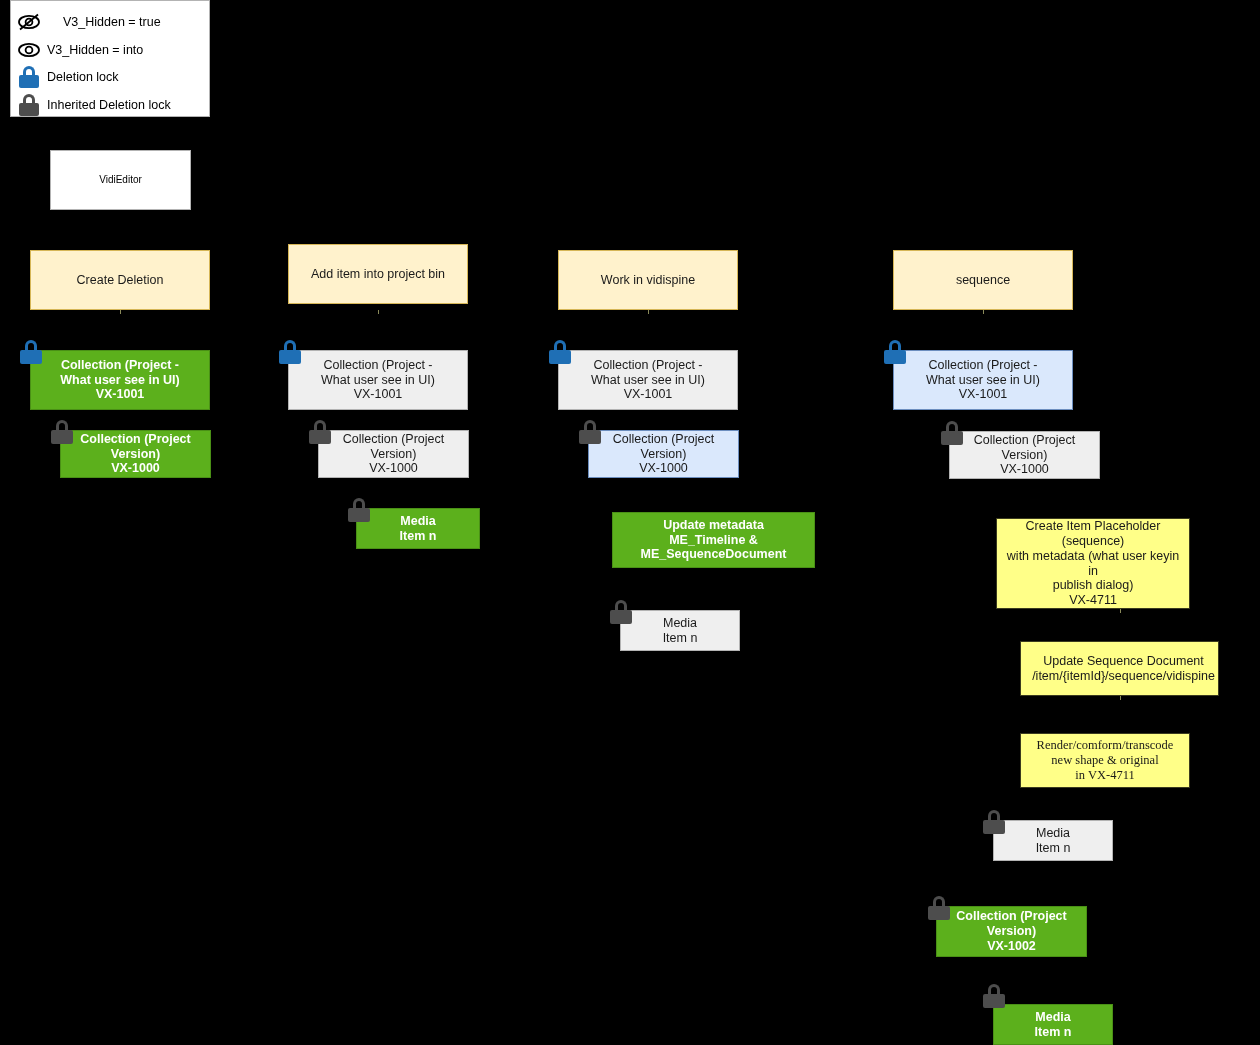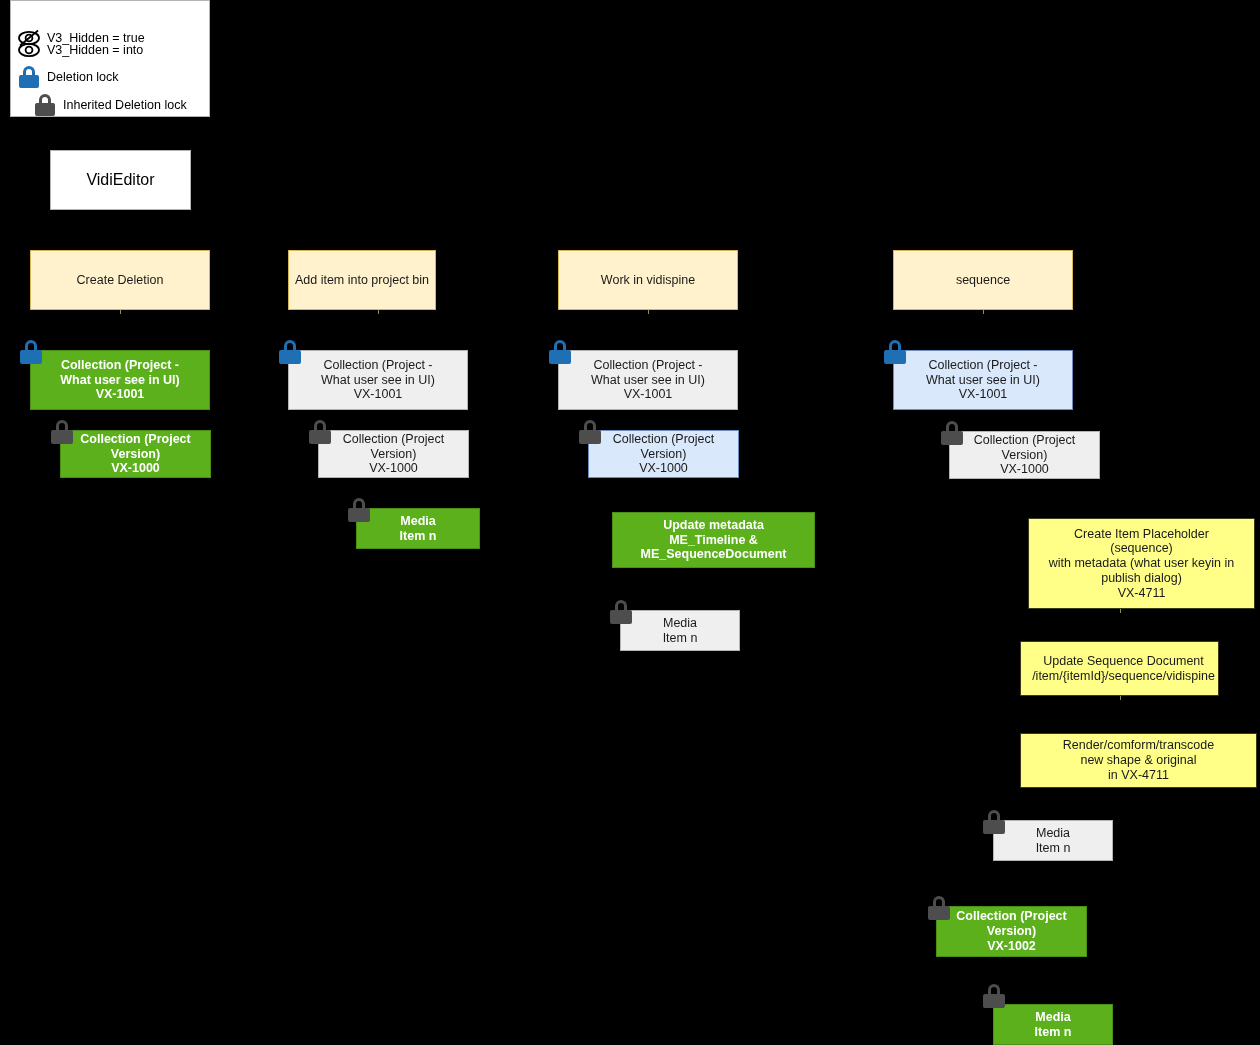--- a/index.html
+++ b/index.html
@@ -110,21 +110,21 @@
   }
   .box .txt {
     padding: 0 4px;
     width: 100%;
   }
 
   .box.white {
     background: #ffffff;
     border: 1px solid #b3b3b3;
     color: #000000;
-    font-size: 16px;
+    font-size: 10px;
   }
   .box.grey {
     background: #efefef;
     border: 1px solid #b3b3b3;
     color: #1a1a1a;
     font-size: 12.5px;
   }
   .box.cream {
     background: #fff2cc;
     border: 1px solid #d6b656;
@@ -159,21 +159,21 @@
     z-index: 12;
   }
 </style>
 </head>
 <body>
 
 <div class="canvas">
 
   <div class="legend">
 
-    <div class="legend-row" style="top:22px;">
+    <div class="legend-row" style="top:6px;gap:16px;">
       <span class="lg-ic">
         <svg width="24" height="18" viewBox="0 0 24 18">
           <ellipse cx="12" cy="9" rx="10" ry="6.2" fill="none" stroke="#000" stroke-width="1.8"></ellipse>
           <circle cx="12" cy="9" r="3.4" fill="none" stroke="#000" stroke-width="1.8"></circle>
           <line x1="3" y1="16.5" x2="21" y2="1.5" stroke="#000" stroke-width="1.8"></line>
         </svg>
       </span>
       <span class="lg-tx">V3_Hidden = true</span>
     </div>
 
@@ -190,21 +190,21 @@
     <div class="legend-row" style="top:61px;">
       <span class="lg-ic">
         <span class="lock lg blue">
           <span class="shackle"></span>
             <span class="body"></span>
         </span>
       </span>
       <span class="lg-tx">Deletion lock</span>
     </div>
 
-    <div class="legend-row" style="top:89px;margin-left:16px;">
+    <div class="legend-row" style="top:89px;">
       <span class="lg-ic">
         <span class="lock lg grey">
           <span class="shackle"></span>
             <span class="body"></span>
         </span>
       </span>
       <span class="lg-tx">Inherited Deletion lock</span>
     </div>
 
   </div>
@@ -227,21 +227,21 @@
   </div>
 
   <span class="lock grey" style="left:51px; top:420px;">
     <span class="shackle"></span>
       <span class="body"></span>
   </span>
   <div class="box green" style="left:60px; top:430px; width:151px; height:48px;">
     <span class="txt">Collection (Project Version)<br>VX-1000</span>
   </div>
 
-  <div class="box cream" style="left:288px; top:250px; width:148px; height:60px;">
+  <div class="box cream" style="left:288px; top:244px; width:180px; height:60px;">
     <span class="txt">Add item into project bin</span>
   </div>
   <div class="tick" style="left:378px; top:310px;"></div>
 
   <span class="lock blue" style="left:279px; top:340px;">
     <span class="shackle"></span>
       <span class="body"></span>
   </span>
   <div class="box grey" style="left:288px; top:350px; width:180px; height:60px;">
     <span class="txt">Collection (Project -<br>What user see in UI)<br>VX-1001</span>
@@ -310,31 +310,31 @@
   </div>
 
   <span class="lock grey" style="left:941px; top:421px;">
     <span class="shackle"></span>
       <span class="body"></span>
   </span>
   <div class="box grey" style="left:949px; top:431px; width:151px; height:48px;">
     <span class="txt">Collection (Project Version)<br>VX-1000</span>
   </div>
 
-  <div class="box yellow" style="left:1028px; top:518px; width:227px; height:91px;">
+  <div class="box yellow" style="left:996px; top:518px; width:194px; height:91px;">
     <span class="txt">Create Item Placeholder<br>(sequence)<br>with metadata (what user keyin in<br>publish dialog)<br>VX-4711</span>
   </div>
   <div class="tick" style="left:1120px; top:609px;"></div>
 
   <div class="box yellow" style="left:1020px; top:641px; width:199px; height:55px;padding-left:8px;">
     <span class="txt">Update Sequence Document<br>/item/{itemId}/sequence/vidispine</span>
   </div>
   <div class="tick" style="left:1120px; top:696px;"></div>
 
-  <div class="box yellow" style="left:1020px; top:733px; width:237px; height:55px;">
+  <div class="box yellow" style="left:1020px; top:733px; width:170px; height:55px;font-family:Liberation Serif, serif;">
     <span class="txt">Render/comform/transcode<br>new shape &amp; original<br>in VX-4711</span>
   </div>
 
   <span class="lock grey" style="left:983px; top:810px;">
     <span class="shackle"></span>
       <span class="body"></span>
   </span>
   <div class="box grey" style="left:993px; top:820px; width:120px; height:41px;">
     <span class="txt">Media<br>Item n</span>
   </div>

